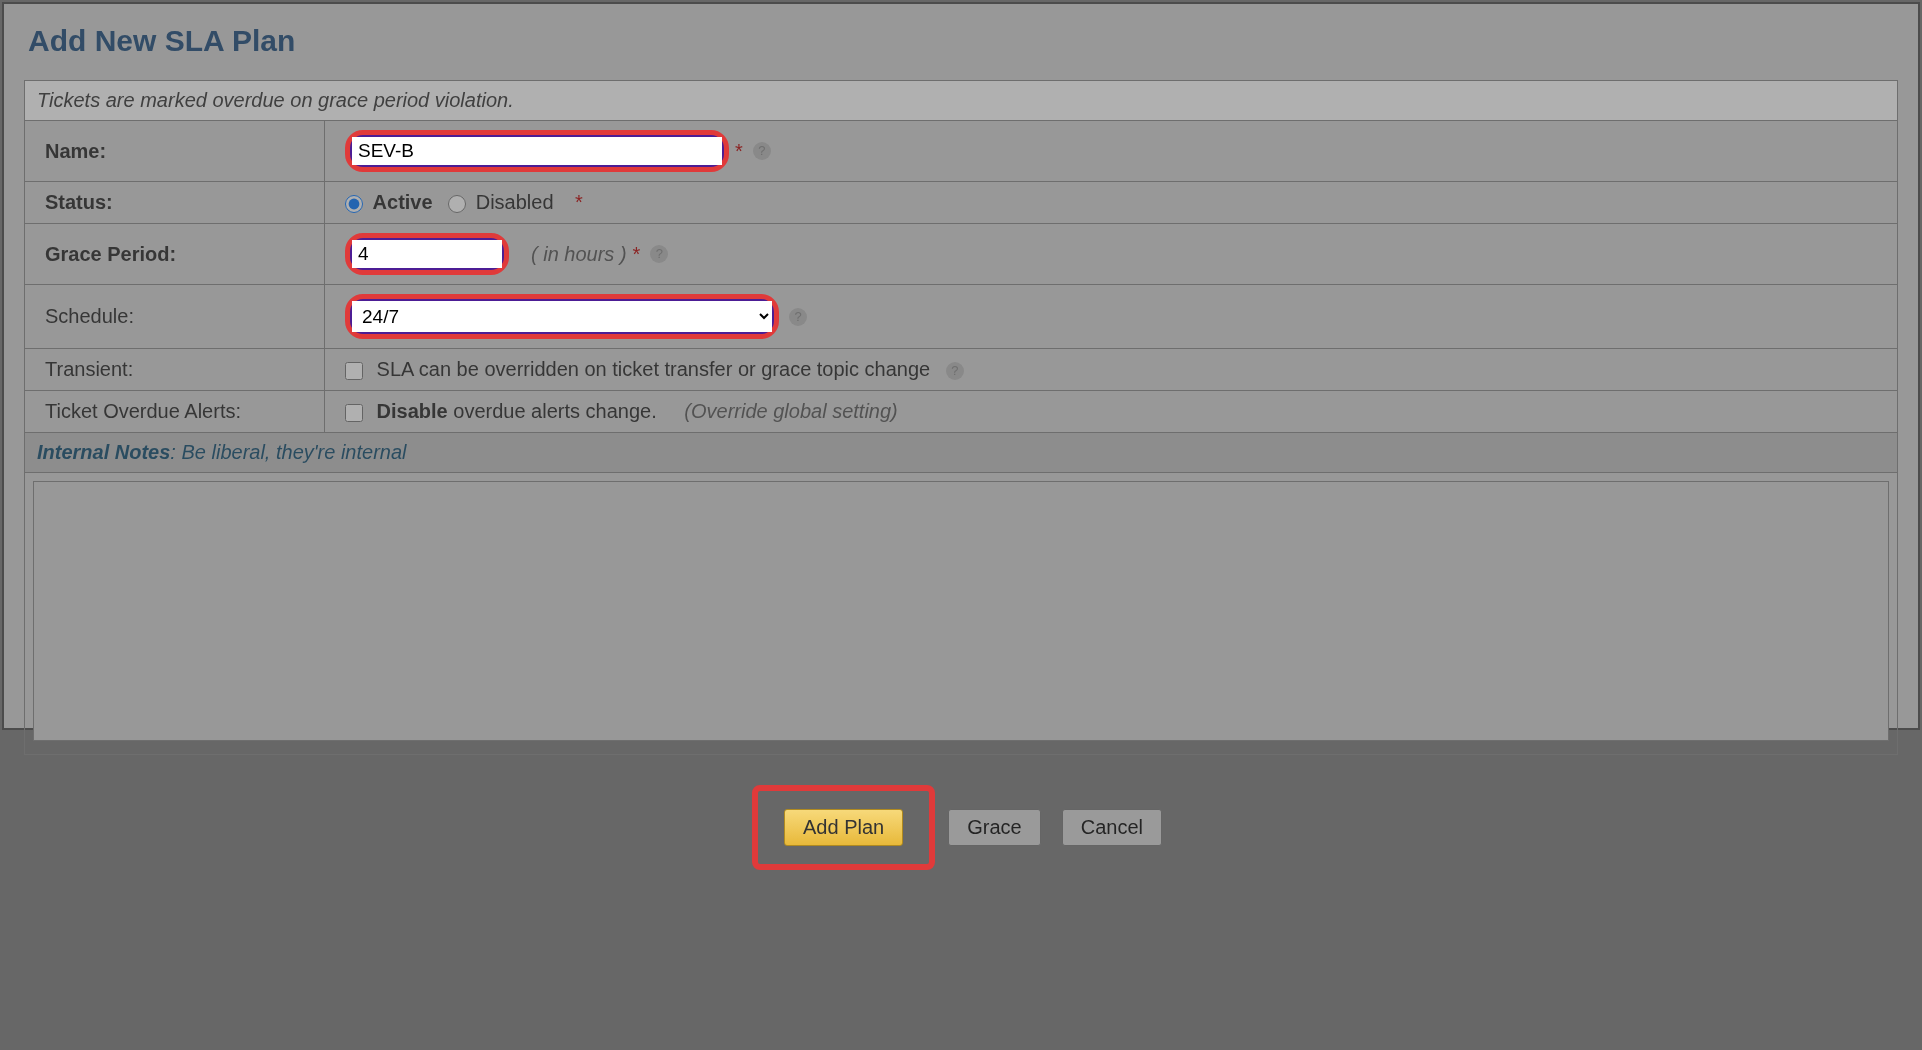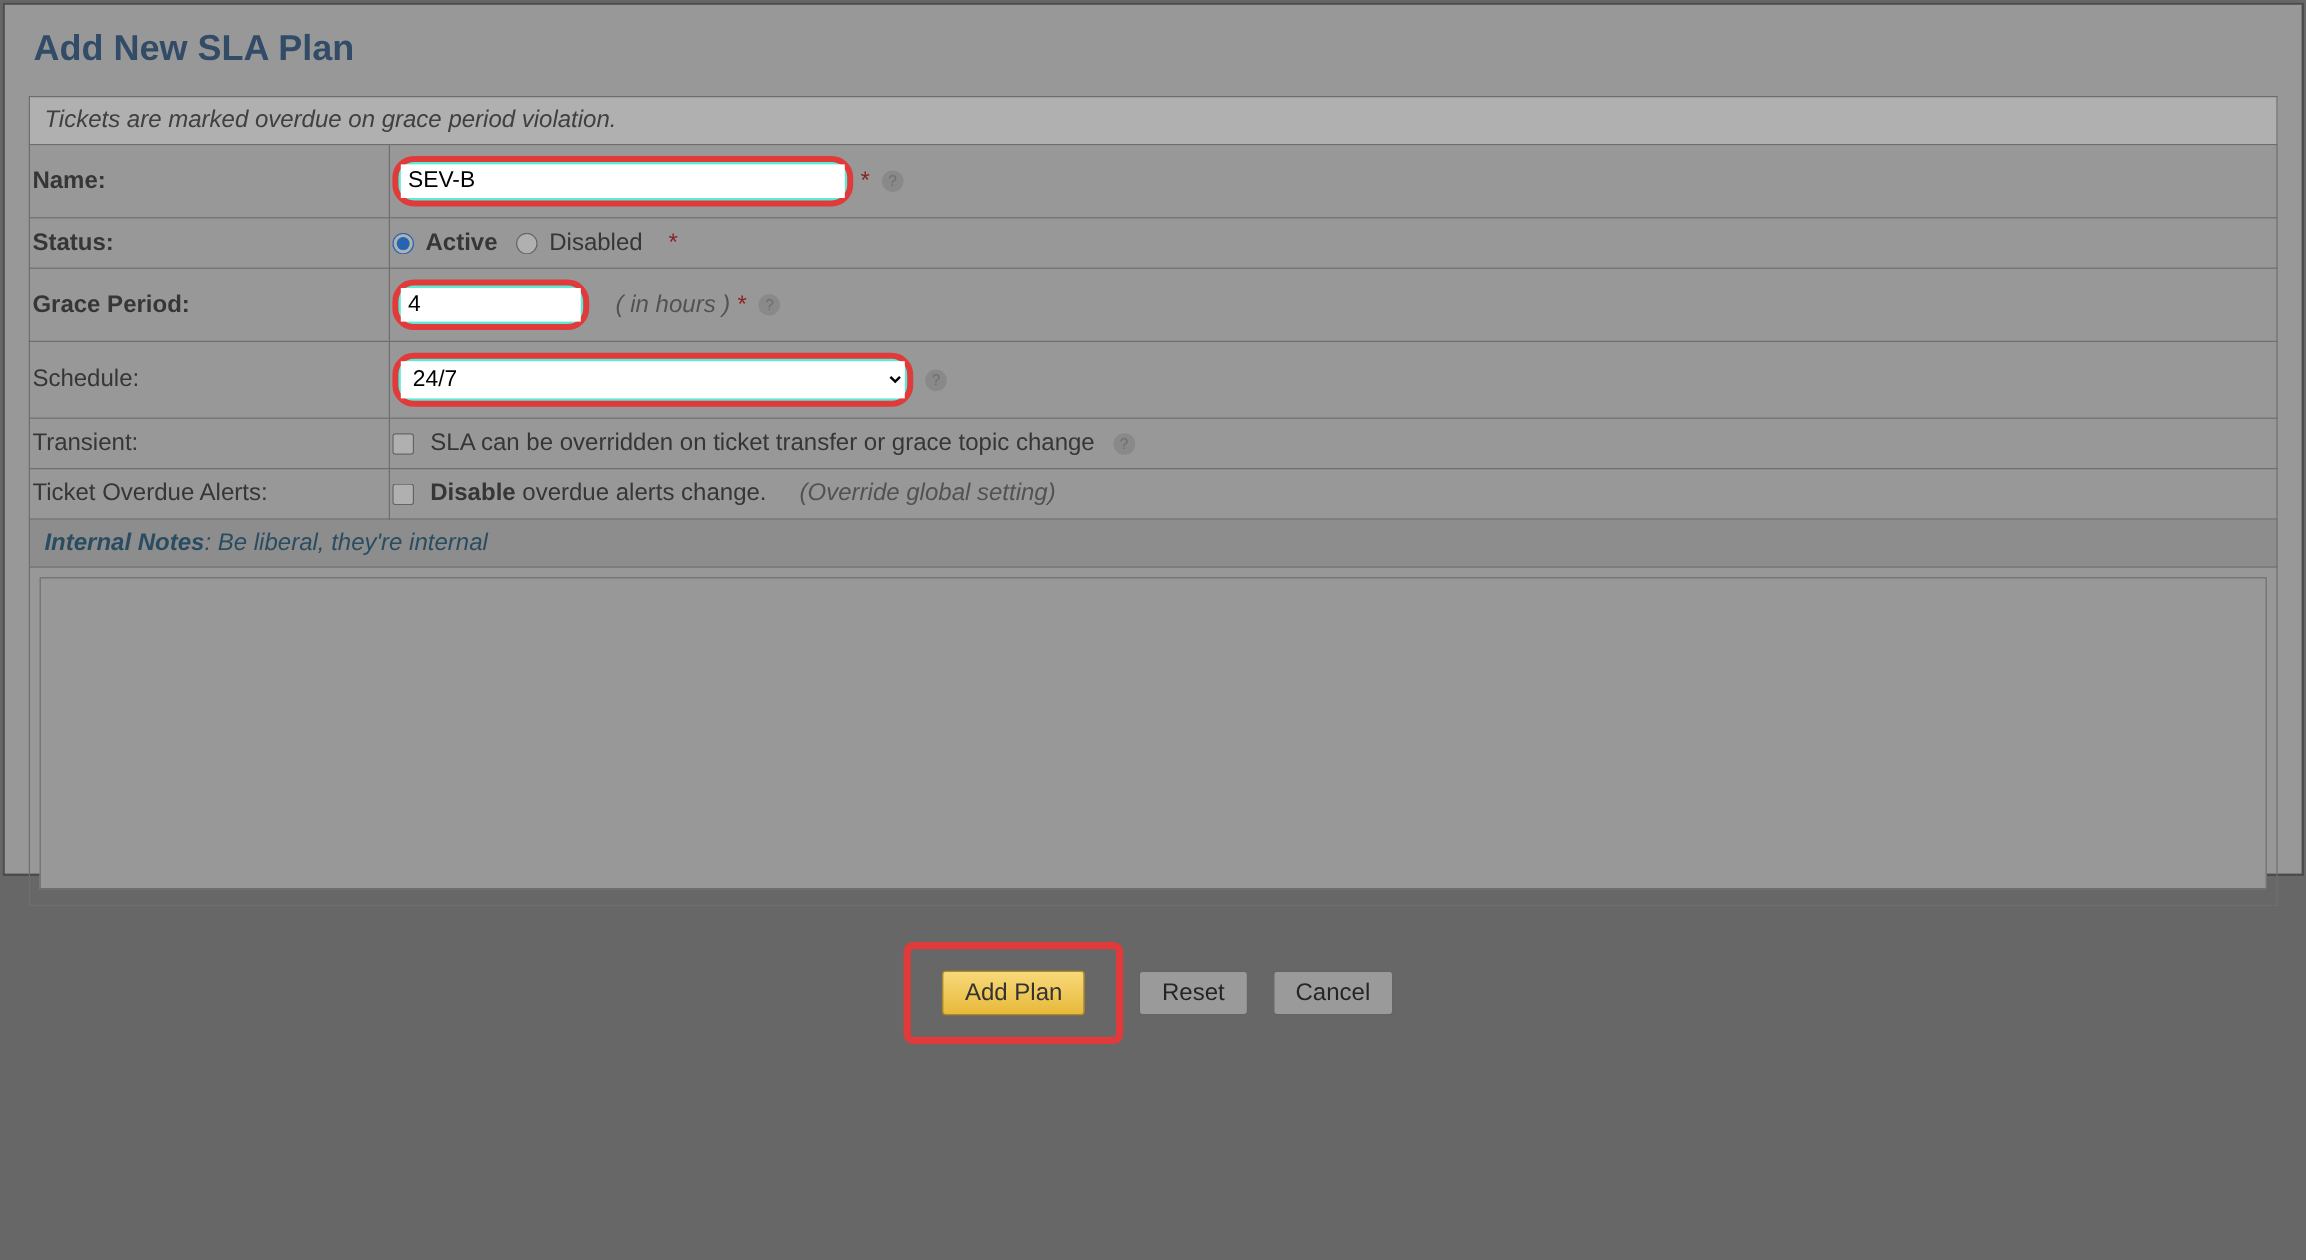--- a/index.html
+++ b/index.html
@@ -45,21 +45,21 @@
     .form-header-row td {
       background: #ffffff;
       border: 1px solid #888;
       padding: 8px 12px;
       font-style: italic;
       color: #333;
       font-size: 20px;
     }
     .form-row td {
       border: 1px solid #888;
-      padding: 9px 2px;
+      padding: 9px 20px;
       font-size: 20px;
       color: #222;
     }
     .form-row td.label-cell {
       width: 300px;
       font-weight: bold;
       vertical-align: middle;
     }
     .form-row td.label-cell.normal {
       font-weight: normal;
@@ -71,21 +71,21 @@
       background: #fff;
       font-family: inherit;
     }
     .highlight-box {
       border: 5px solid #e03a3a;
       border-radius: 18px;
       display: inline-block;
       padding: 2px;
       position: relative;
       z-index: 200;
-      background: #5eead4;
+      background: #4c1d95;
     }
     .highlight-box input.input-text,
     .highlight-box select {
       border: none;
       outline: none;
       background: #fff;
     }
     .req {
       color: #b00;
       margin-left: 6px;
@@ -295,18 +295,18 @@
         <textarea class="notes-textarea" style=""></textarea>
       </td>
     </tr>
   </tbody>
     </table>
 
   <div class="button-row">
     <span class="highlight-btn">
       <button class="btn btn-primary">Add Plan</button>
     </span>
-    <button class="btn">Reset</button>
+    <button class="btn">Grace</button>
     <button class="btn">Cancel</button>
   </div>
 </div>
 
 <div class="overlay-dim"></div>
 
 </body></html>

